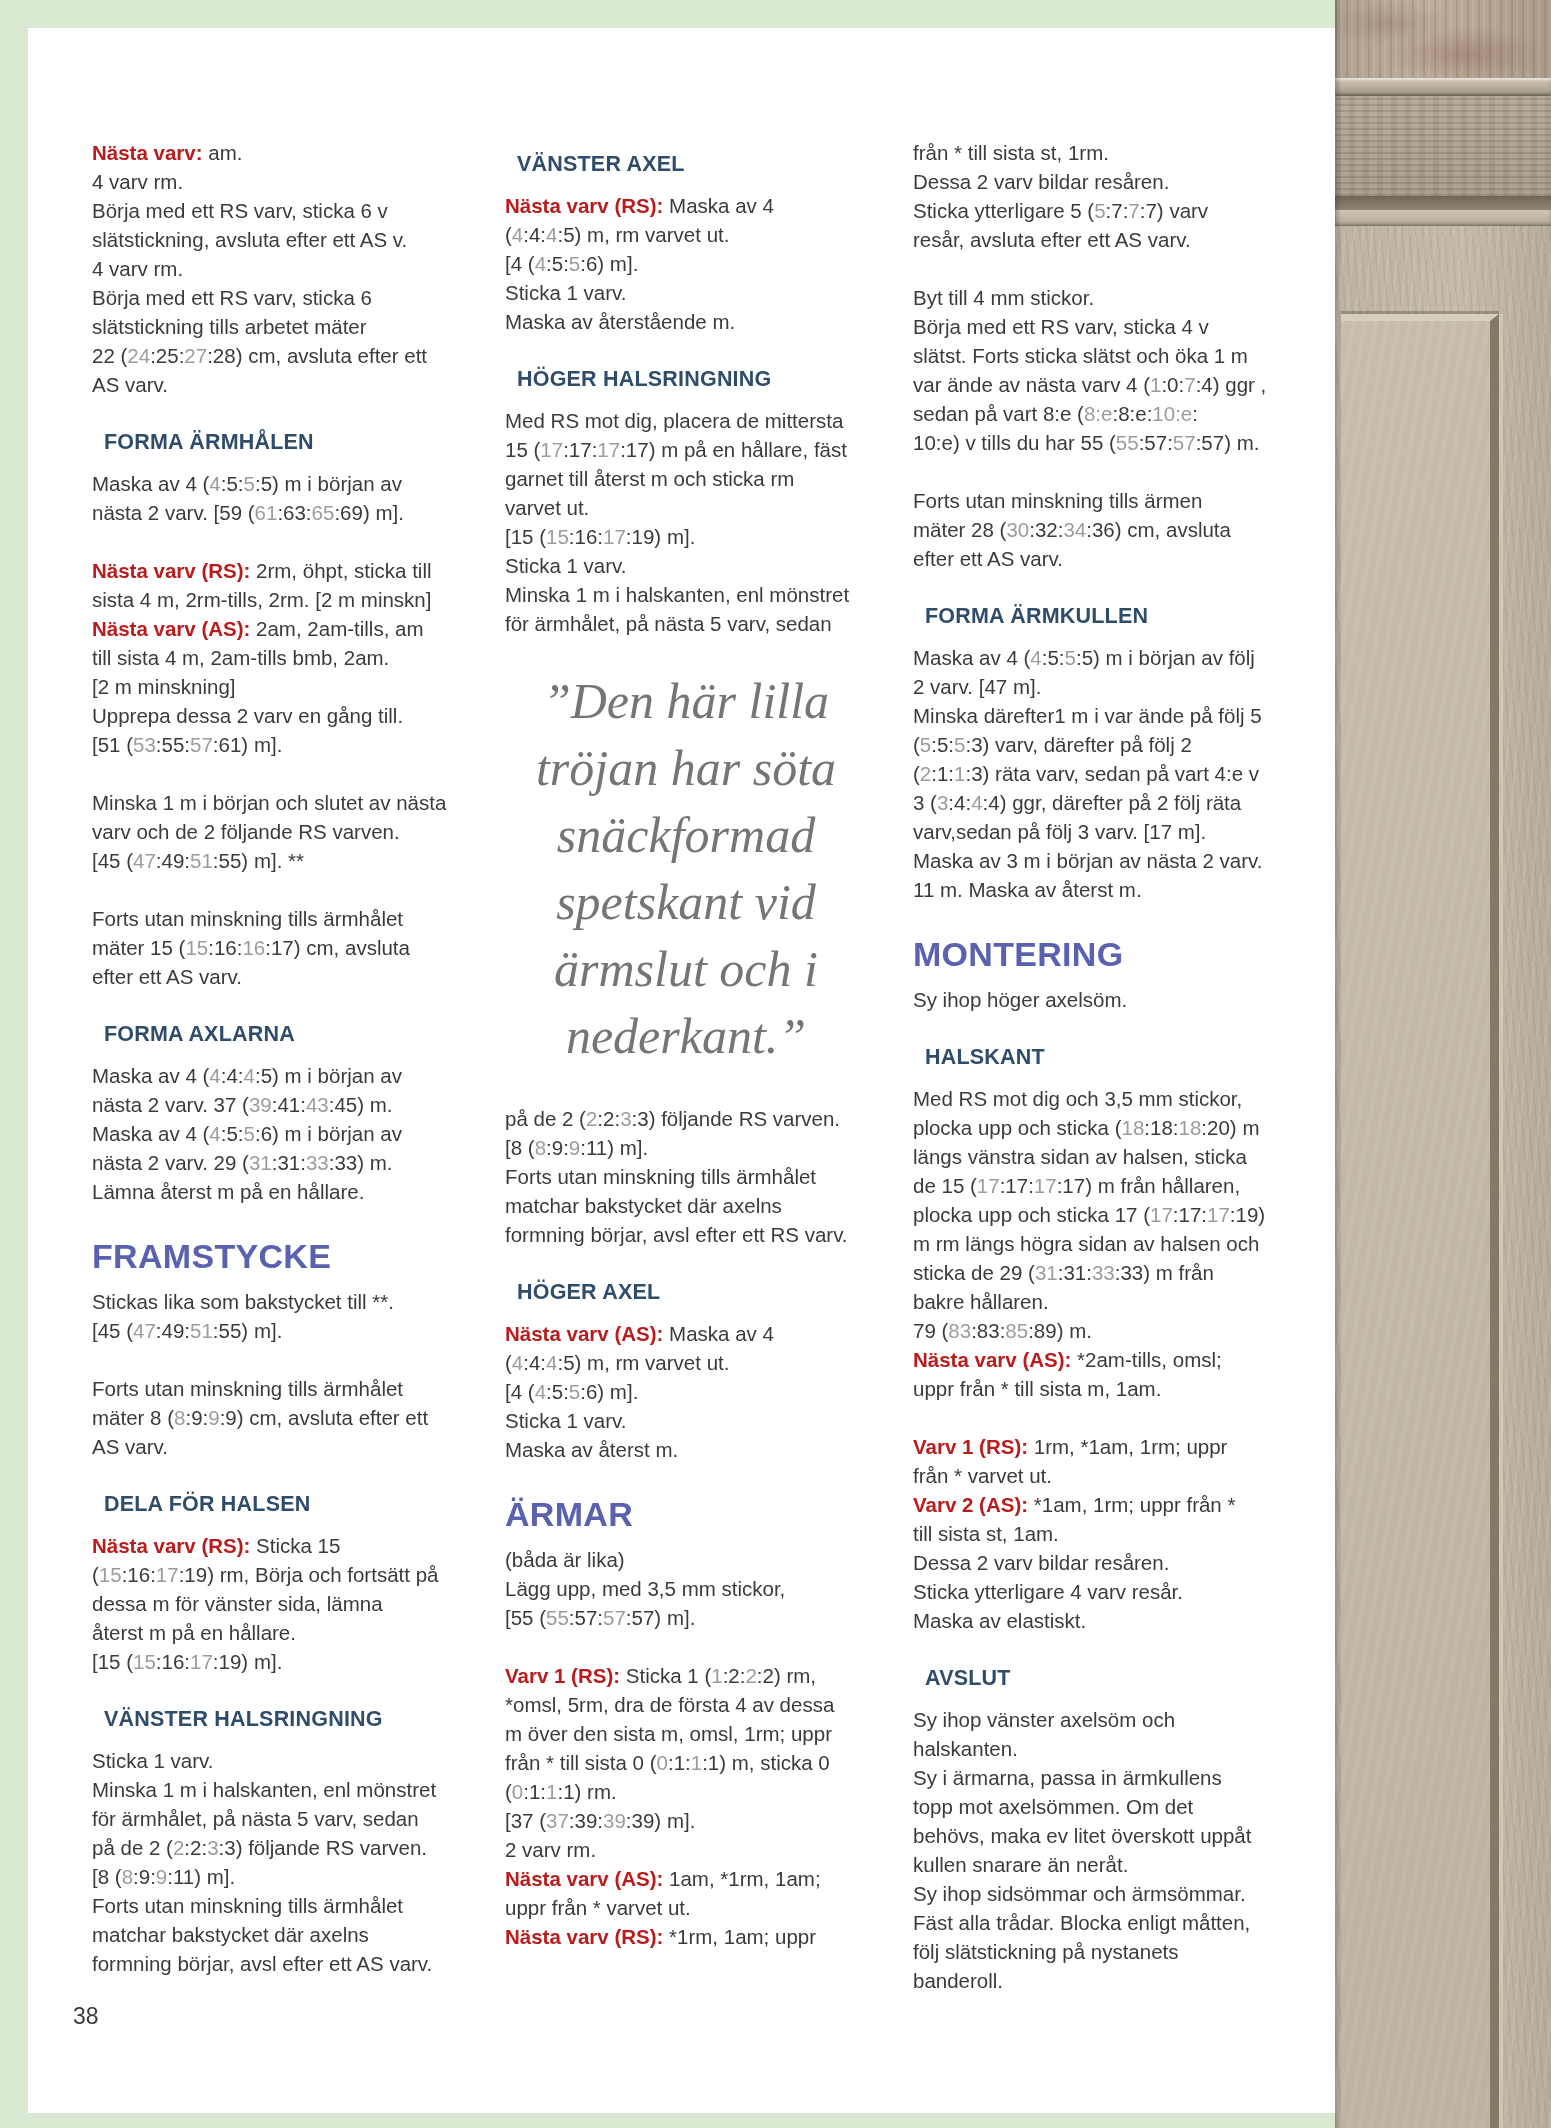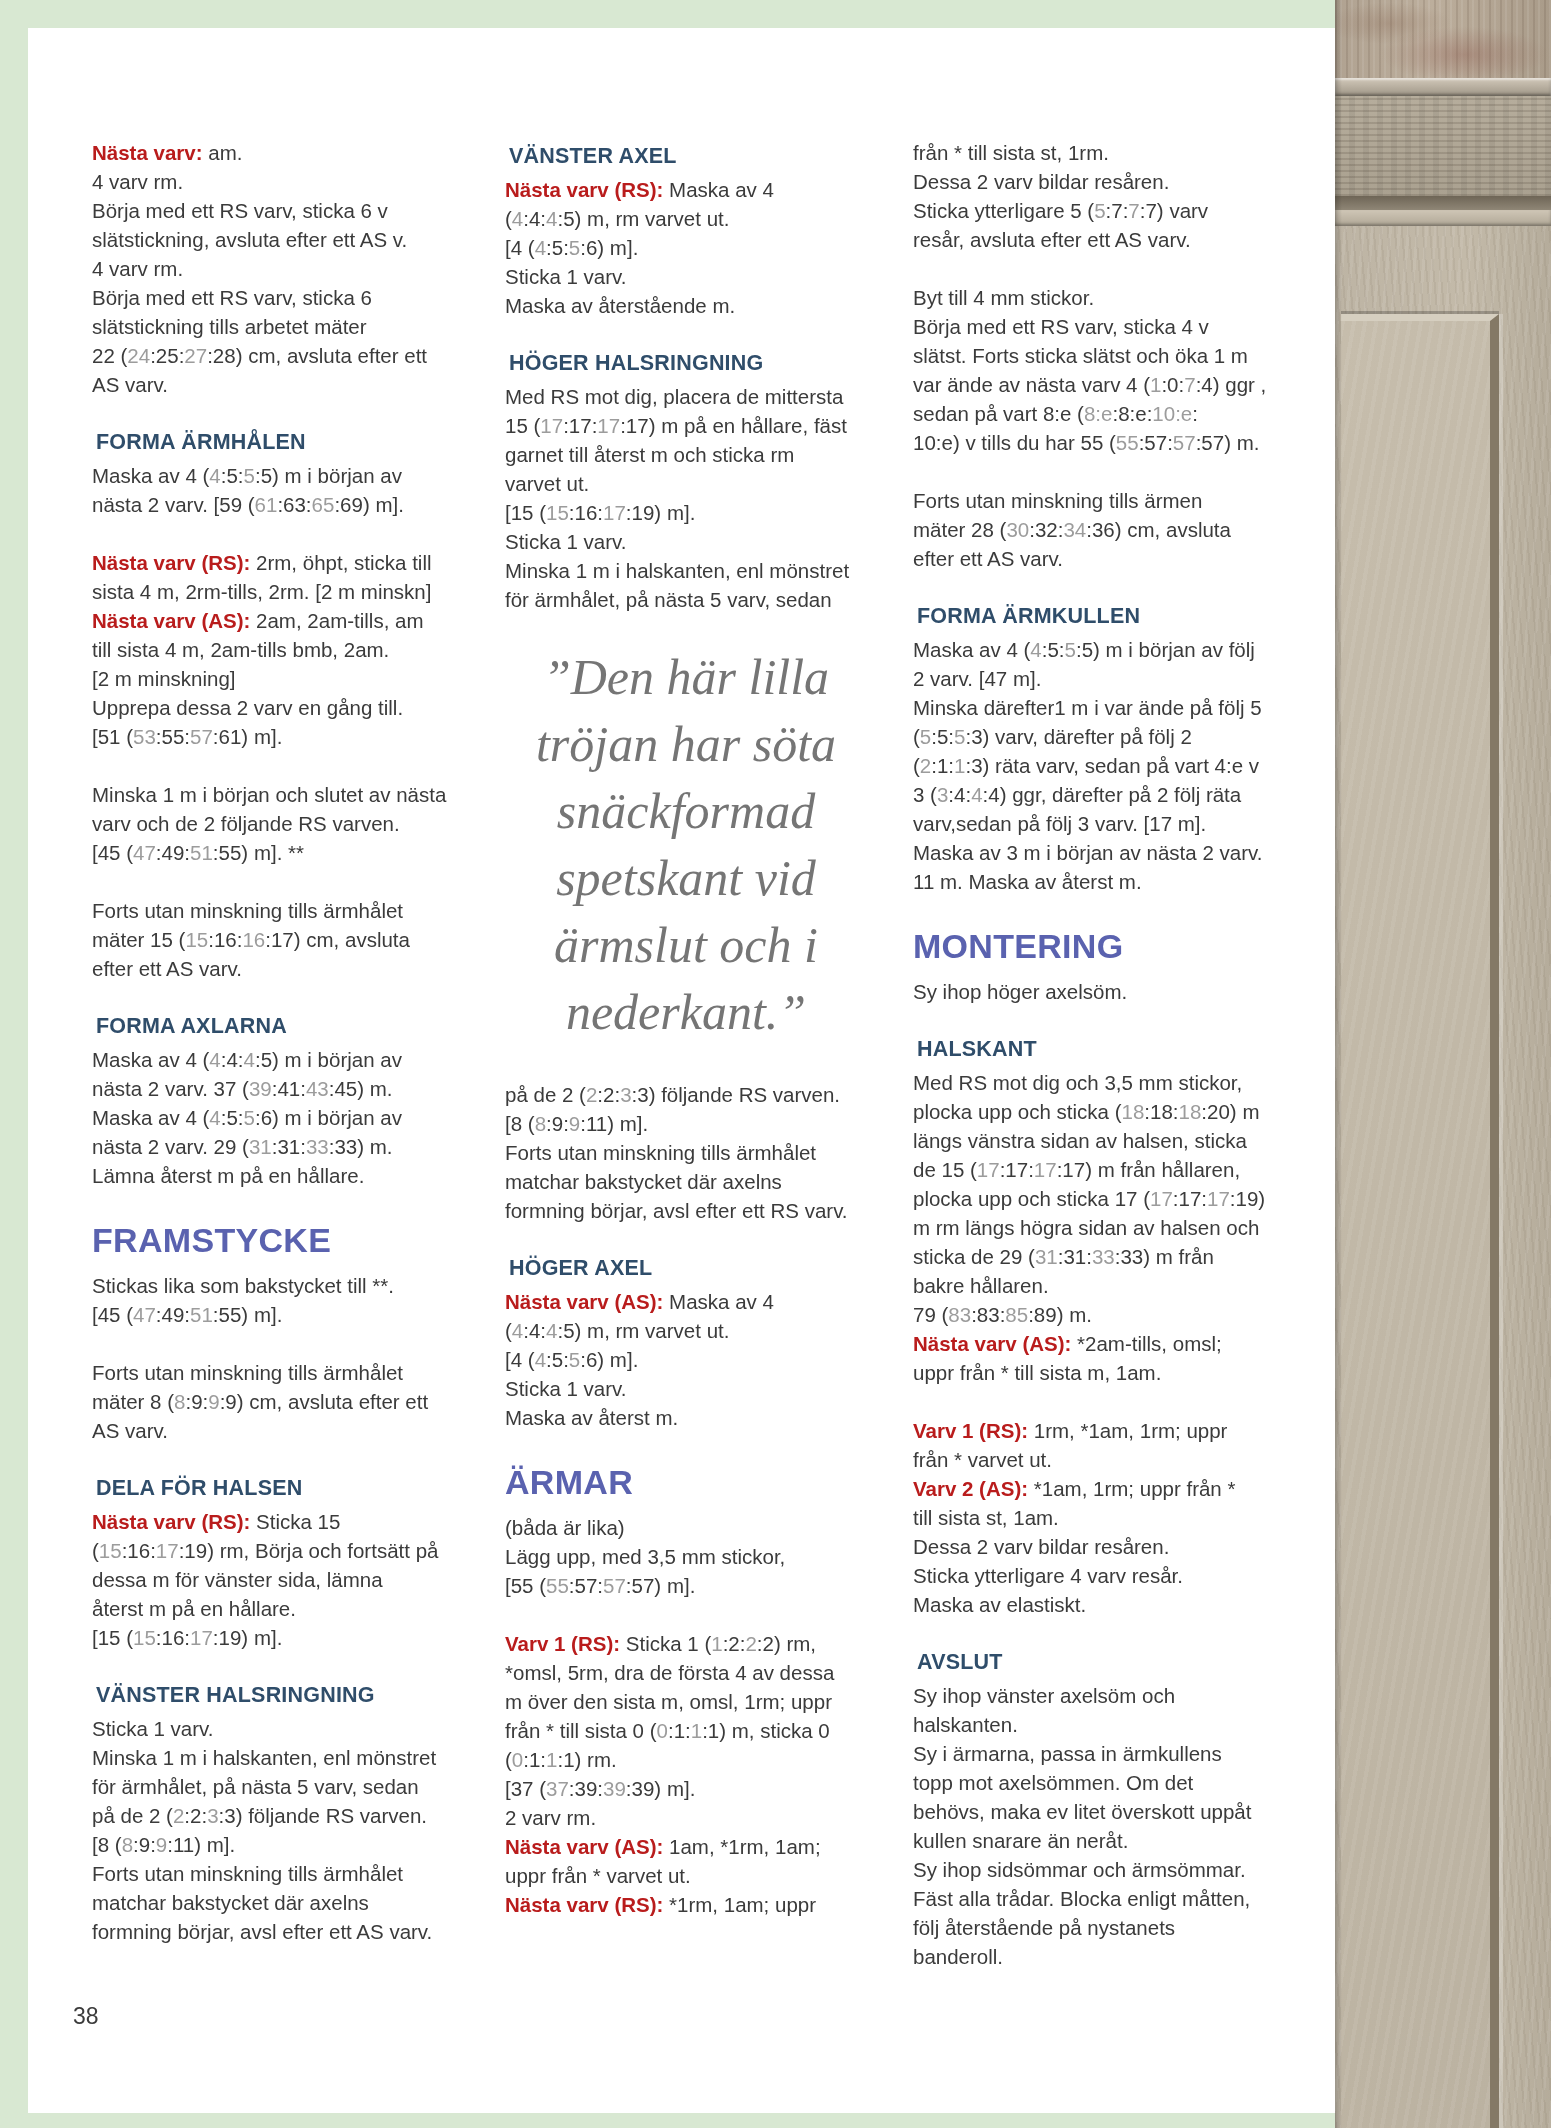--- a/index.html
+++ b/index.html
@@ -19,21 +19,21 @@
   .content{position:absolute;left:92px;top:138px;}
   .col{position:absolute;top:0;width:362px;}
   #col-0{left:0;}
   #col-1{left:413px;}
   #col-2{left:821px;width:384px;}
 
   .p{margin:0 0 29px 0;}
   .line{font-size:20.5px;line-height:29px;color:#3b3b3b;white-space:nowrap;}
   .t-b{font-weight:bold;color:#b91c1c;}
   .t-g{color:#9c9c9c;}
-  .h{font-size:21.5px;line-height:29px;font-weight:bold;color:#2f4d6a;letter-spacing:.2px;margin:4px;}
+  .h{font-size:21.5px;line-height:29px;font-weight:bold;color:#2f4d6a;letter-spacing:.2px;margin:12px;}
   .H{font-size:34px;line-height:42px;font-weight:bold;color:#5a62af;letter-spacing:.3px;margin:2px 0 10px 0;}
   .q{font-family:"Liberation Serif", serif;font-style:italic;font-size:50px;line-height:67px;
      color:#757575;text-align:center;margin:30px 0 34px 0;width:362px;}
   .qline{white-space:nowrap;}
 
   .page-number{position:absolute;left:73px;top:2003px;font-size:23px;color:#3b3b3b;}
 
   
   .wood{position:absolute;left:1335px;top:0;width:216px;height:2128px;background:#b7ae9d;}
   .wood::before{content:"";position:absolute;left:0;top:0;bottom:0;width:7px;
@@ -275,21 +275,21 @@
         <div class="h">AVSLUT</div>
         <div class="p">
           <div class="line"><span class="t-n">Sy ihop vänster axelsöm och</span></div>
           <div class="line"><span class="t-n">halskanten.</span></div>
           <div class="line"><span class="t-n">Sy i ärmarna, passa in ärmkullens</span></div>
           <div class="line"><span class="t-n">topp mot axelsömmen. Om det</span></div>
           <div class="line"><span class="t-n">behövs, maka ev litet överskott uppåt</span></div>
           <div class="line"><span class="t-n">kullen snarare än neråt.</span></div>
           <div class="line"><span class="t-n">Sy ihop sidsömmar och ärmsömmar.</span></div>
           <div class="line"><span class="t-n">Fäst alla trådar. Blocka enligt måtten,</span></div>
-          <div class="line"><span class="t-n">följ återstående på nystanets</span></div>
+          <div class="line"><span class="t-n">följ slätstickning på nystanets</span></div>
           <div class="line"><span class="t-n">banderoll.</span></div>
         </div>
       </div>
   </div>
 
   <div class="page-number">38</div>
 
   <div class="wood">
     <div class="wood-top"></div>
     <div class="wood-trim1"></div>

